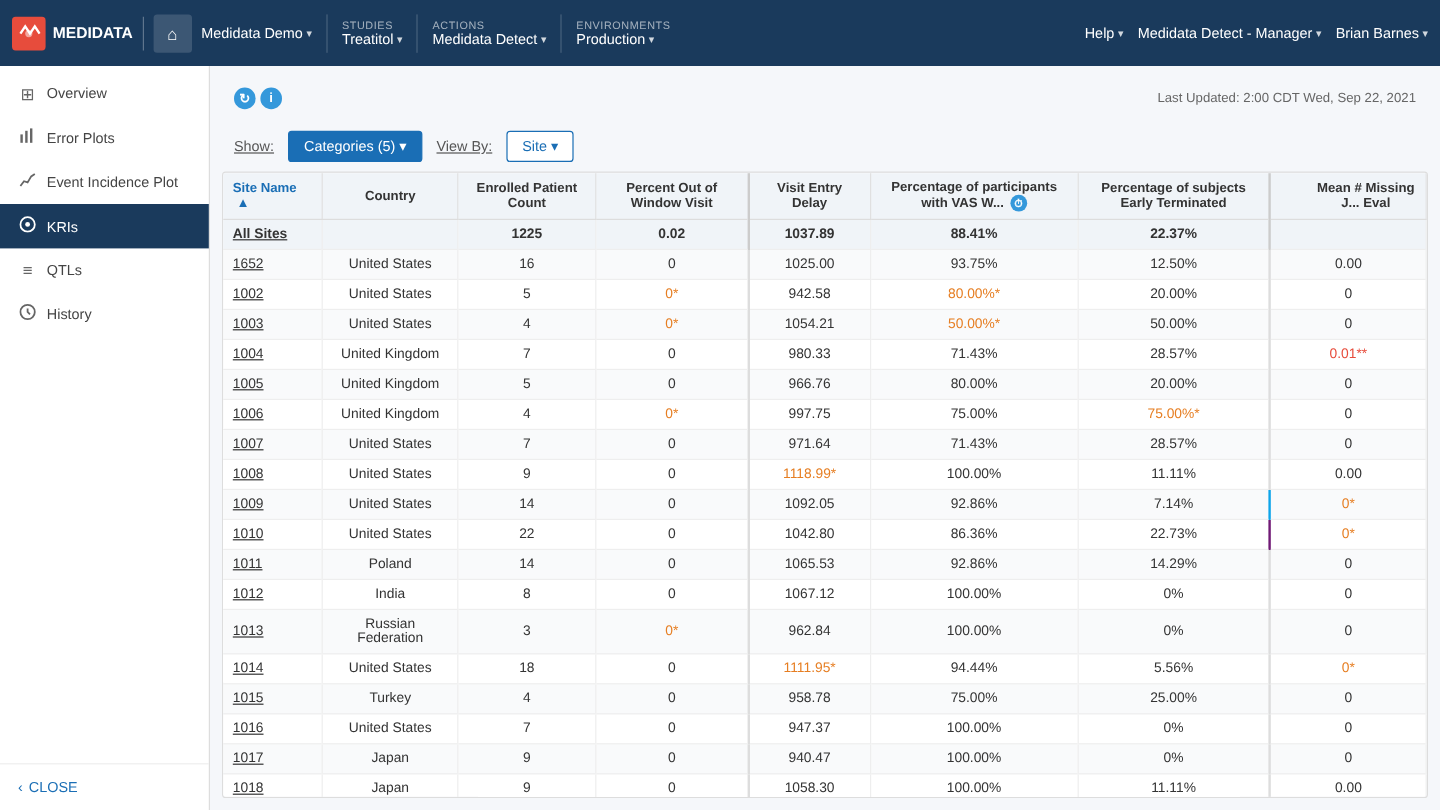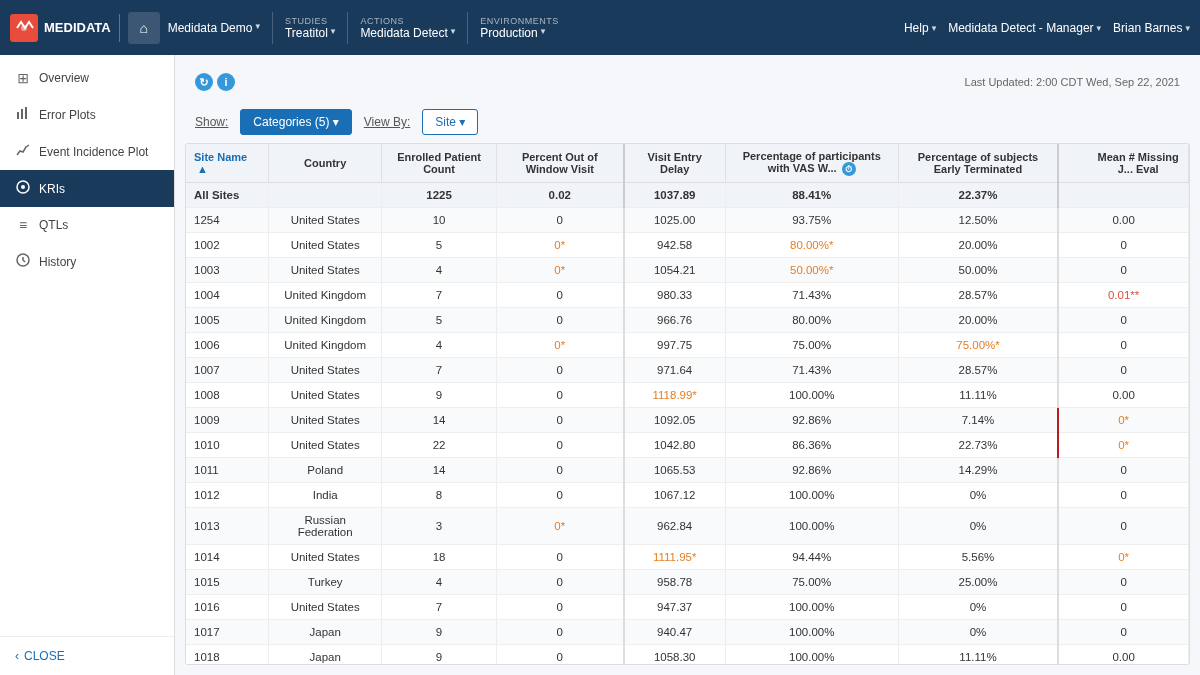--- a/index.html
+++ b/index.html
@@ -58,20 +58,21 @@
     .nav-group-label {
       font-size: 9px;
       color: rgba(255,255,255,0.6);
       text-transform: uppercase;
       letter-spacing: 0.5px;
     }
     .nav-group-value {
       font-size: 12px;
       color: white;
       display: flex;
+      align-items: center;
       gap: 3px;
     }
     .nav-divider {
       width: 1px;
       height: 32px;
       background: rgba(255,255,255,0.2);
       margin: 0 4px;
     }
     .nav-right {
       margin-left: auto;
@@ -259,21 +260,21 @@
     tbody tr {
       border-bottom: 1px solid #eee;
     }
     tbody tr:nth-child(even) { background: #f9fafb; }
     td {
       padding: 6px 8px;
       text-align: center;
       color: #333;
       border-right: 1px solid #eee;
     }
-    td:first-child { text-align: left; }
+    td:first-child { text-align: left; text-decoration: underline; }
     .all-sites-row td {
       font-weight: bold;
       background: #f0f4f8;
     }
     .val-orange { color: #e67e22; }
     .val-red { color: #e74c3c; }
     .group-header-row th {
       background: #e8edf3;
       text-align: center;
       font-weight: bold;
@@ -448,23 +449,23 @@
   <td>All Sites</td>
   <td></td>
   <td>1225</td>
   <td style="border-right: 2px solid #ccc;">0.02</td>
   <td>1037.89</td>
   <td>88.41%</td>
   <td style="border-right: 2px solid #ccc;">22.37%</td>
   <td></td>
 </tr>
             <tr>
-    <td>1254</td>
-    <td>United States</td>
-    <td>10</td>
+    <td>1652</td>
+    <td>United States</td>
+    <td>16</td>
     <td class="" style="border-right: 2px solid #ddd;">0</td>
     <td class="">1025.00</td>
     <td class="">93.75%</td>
     <td class="" style="border-right: 2px solid #ddd;">12.50%</td>
     <td class="">0.00</td>
   </tr>
             <tr>
     <td>1002</td>
     <td>United States</td>
     <td>5</td>
@@ -534,31 +535,31 @@
     <td class="" style="border-right: 2px solid #ddd;">11.11%</td>
     <td class="">0.00</td>
   </tr>
             <tr>
     <td>1009</td>
     <td>United States</td>
     <td>14</td>
     <td class="" style="border-right: 2px solid #ddd;">0</td>
     <td class="">1092.05</td>
     <td class="">92.86%</td>
-    <td class="" style="border-right: 2px solid #b91c1c;">7.14%</td>
+    <td class="" style="border-right: 2px solid #0ea5e9;">7.14%</td>
     <td class="val-orange">0*</td>
   </tr>
             <tr>
     <td>1010</td>
     <td>United States</td>
     <td>22</td>
     <td class="" style="border-right: 2px solid #ddd;">0</td>
     <td class="">1042.80</td>
     <td class="">86.36%</td>
-    <td class="" style="border-right: 2px solid #b91c1c;">22.73%</td>
+    <td class="" style="border-right: 2px solid #701a75;">22.73%</td>
     <td class="val-orange">0*</td>
   </tr>
             <tr>
     <td>1011</td>
     <td>Poland</td>
     <td>14</td>
     <td class="" style="border-right: 2px solid #ddd;">0</td>
     <td class="">1065.53</td>
     <td class="">92.86%</td>
     <td class="" style="border-right: 2px solid #ddd;">14.29%</td>

